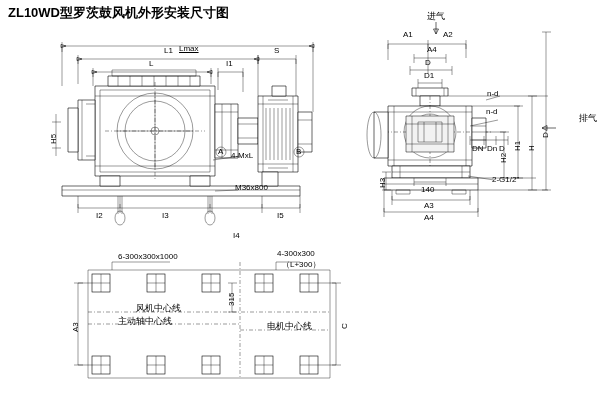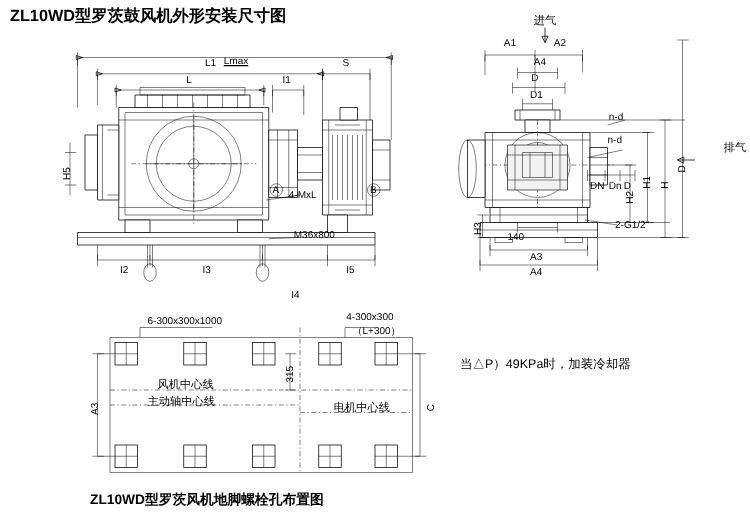--- a/index.html
+++ b/index.html
@@ -70,22 +70,20 @@
   .dash { stroke: #000; stroke-width: 0.4; fill: none; stroke-dasharray: 4 2 1 2; }
   .fillw { fill: #ffffff; stroke: #000; stroke-width: 0.6; }
   .fillg { fill: #f2f2f2; stroke: #000; stroke-width: 0.5; }
 </style>
 </head>
 <body>
 
 <div id="sheet">
 
   <div class="title">ZL10WD型罗茨鼓风机外形安装尺寸图</div>
-  <div class="subtitle">ZL10WD型罗茨风机地脚螺栓孔布置图</div>
-  <div class="note">当△P）49KPa时，加装冷却器</div>
 
   <svg viewBox="0 0 600 413">
 
     <g>
 
       <path class="thin" d="M62 46 H313"></path>
       <path class="thin" d="M62 42 V52 M313 42 V52"></path>
       <path class="ln" d="M66 46 l-5 -1.6 v3.2 z M309 46 l5 -1.6 v3.2 z"></path>
 
       <path class="thin" d="M78 59 H258"></path>
@@ -314,29 +312,29 @@
   <div class="lbl" style="left:486px; top:108px;">n-d</div>
   <div class="lbl" style="left:472px; top:145px;">DN</div>
   <div class="lbl" style="left:487px; top:145px;">Dn</div>
   <div class="lbl" style="left:499px; top:145px;">D</div>
   <div class="lbl rot" style="left:542px; top:138px;">D</div>
   <div class="lbl rot" style="left:528px; top:151px;">H</div>
   <div class="lbl rot" style="left:514px; top:151px;">H1</div>
   <div class="lbl rot" style="left:500px; top:163px;">H2</div>
   <div class="lbl rot" style="left:379px; top:188px;">H3</div>
   <div class="lbl" style="left:492px; top:176px;">2-G1/2"</div>
-  <div class="lbl" style="left:406px; top:186px;">140</div>
+  <div class="lbl" style="left:421px; top:186px;">140</div>
   <div class="lbl" style="left:424px; top:202px;">A3</div>
   <div class="lbl" style="left:424px; top:214px;">A4</div>
   <div class="lbl cn" style="left:427px; top:12px;">进气</div>
   <div class="lbl cn" style="left:558px; top:114px;margin-left:21px;">排气</div>
 
   <div class="lbl" style="left:118px; top:253px;">6-300x300x1000</div>
   <div class="lbl" style="left:277px; top:250px;">4-300x300</div>
   <div class="lbl" style="left:282px; top:261px;">（L+300）</div>
-  <div class="lbl cn" style="left:126px; top:304px;font-family:Liberation Mono, monospace;">风机中心线</div>
+  <div class="lbl cn" style="left:136px; top:304px;">风机中心线</div>
   <div class="lbl cn" style="left:118px; top:317px;">主动轴中心线</div>
   <div class="lbl cn" style="left:249px; top:322px;margin-left:18px;">电机中心线</div>
   <div class="lbl rot" style="left:72px; top:332px;">A3</div>
   <div class="lbl rot" style="left:341px; top:329px;">C</div>
   <div class="lbl rot" style="left:228px; top:306px;">315</div>
 
 </div>
 
 </body></html>

